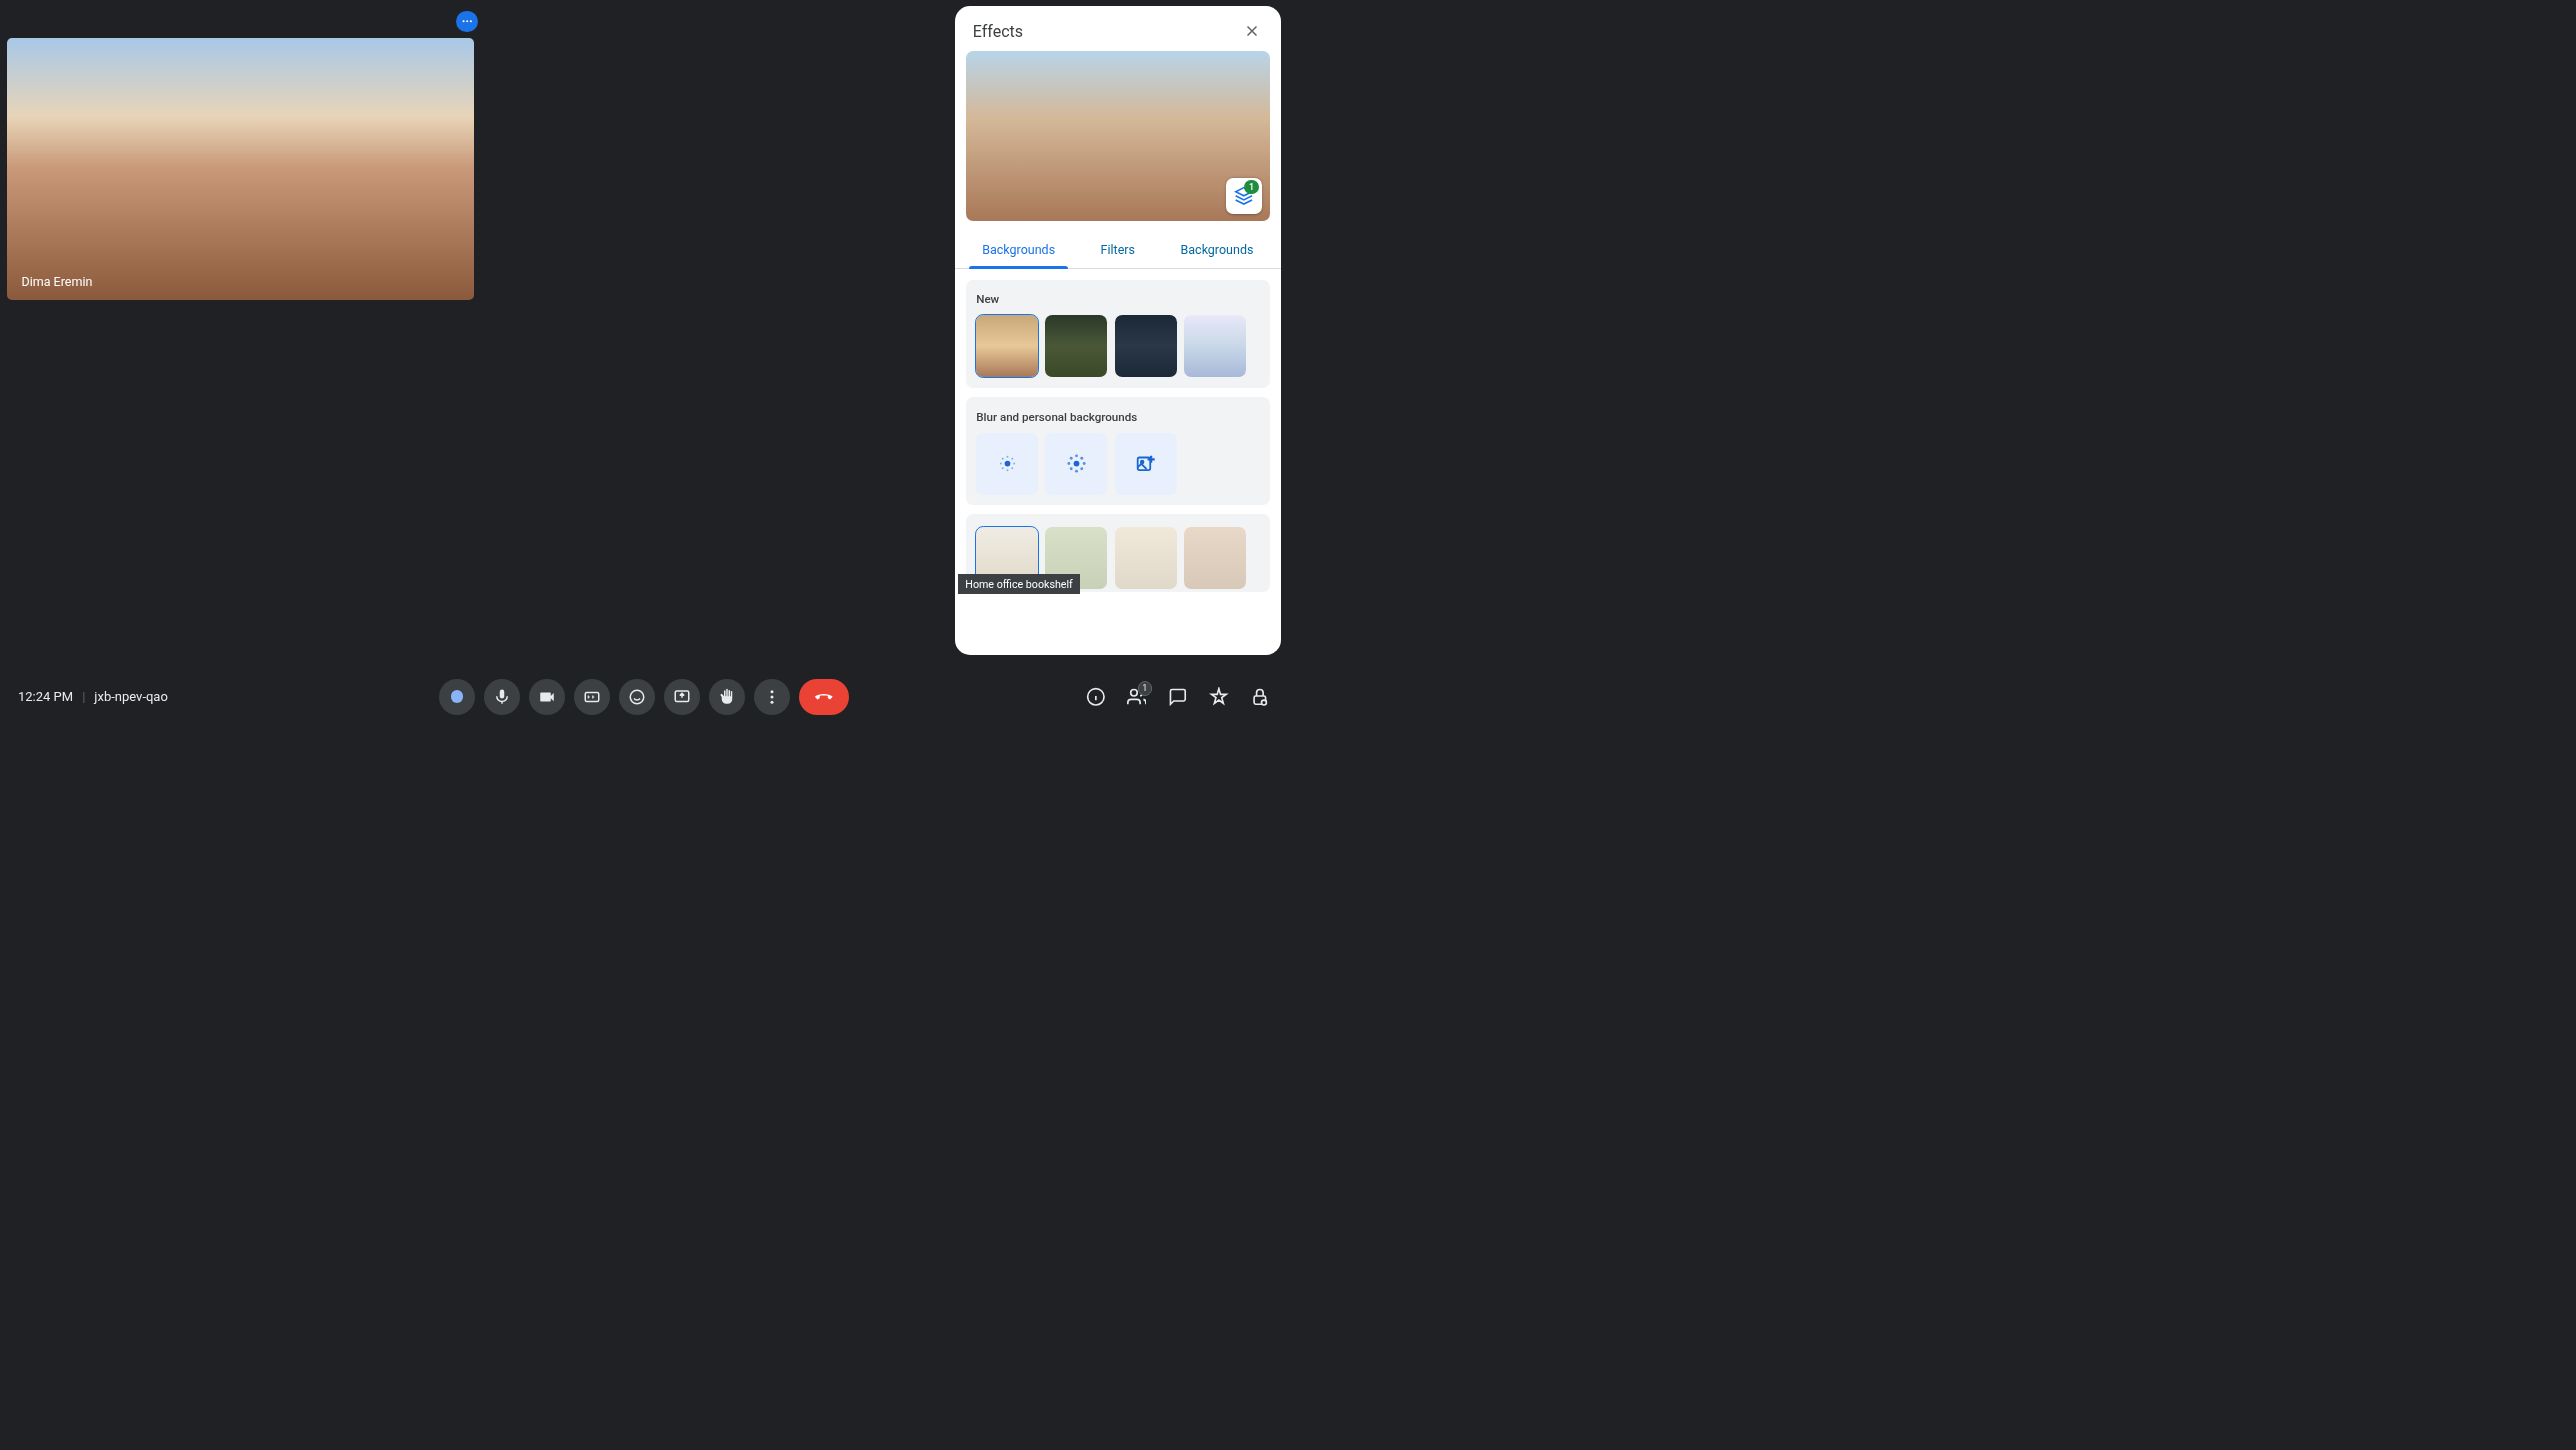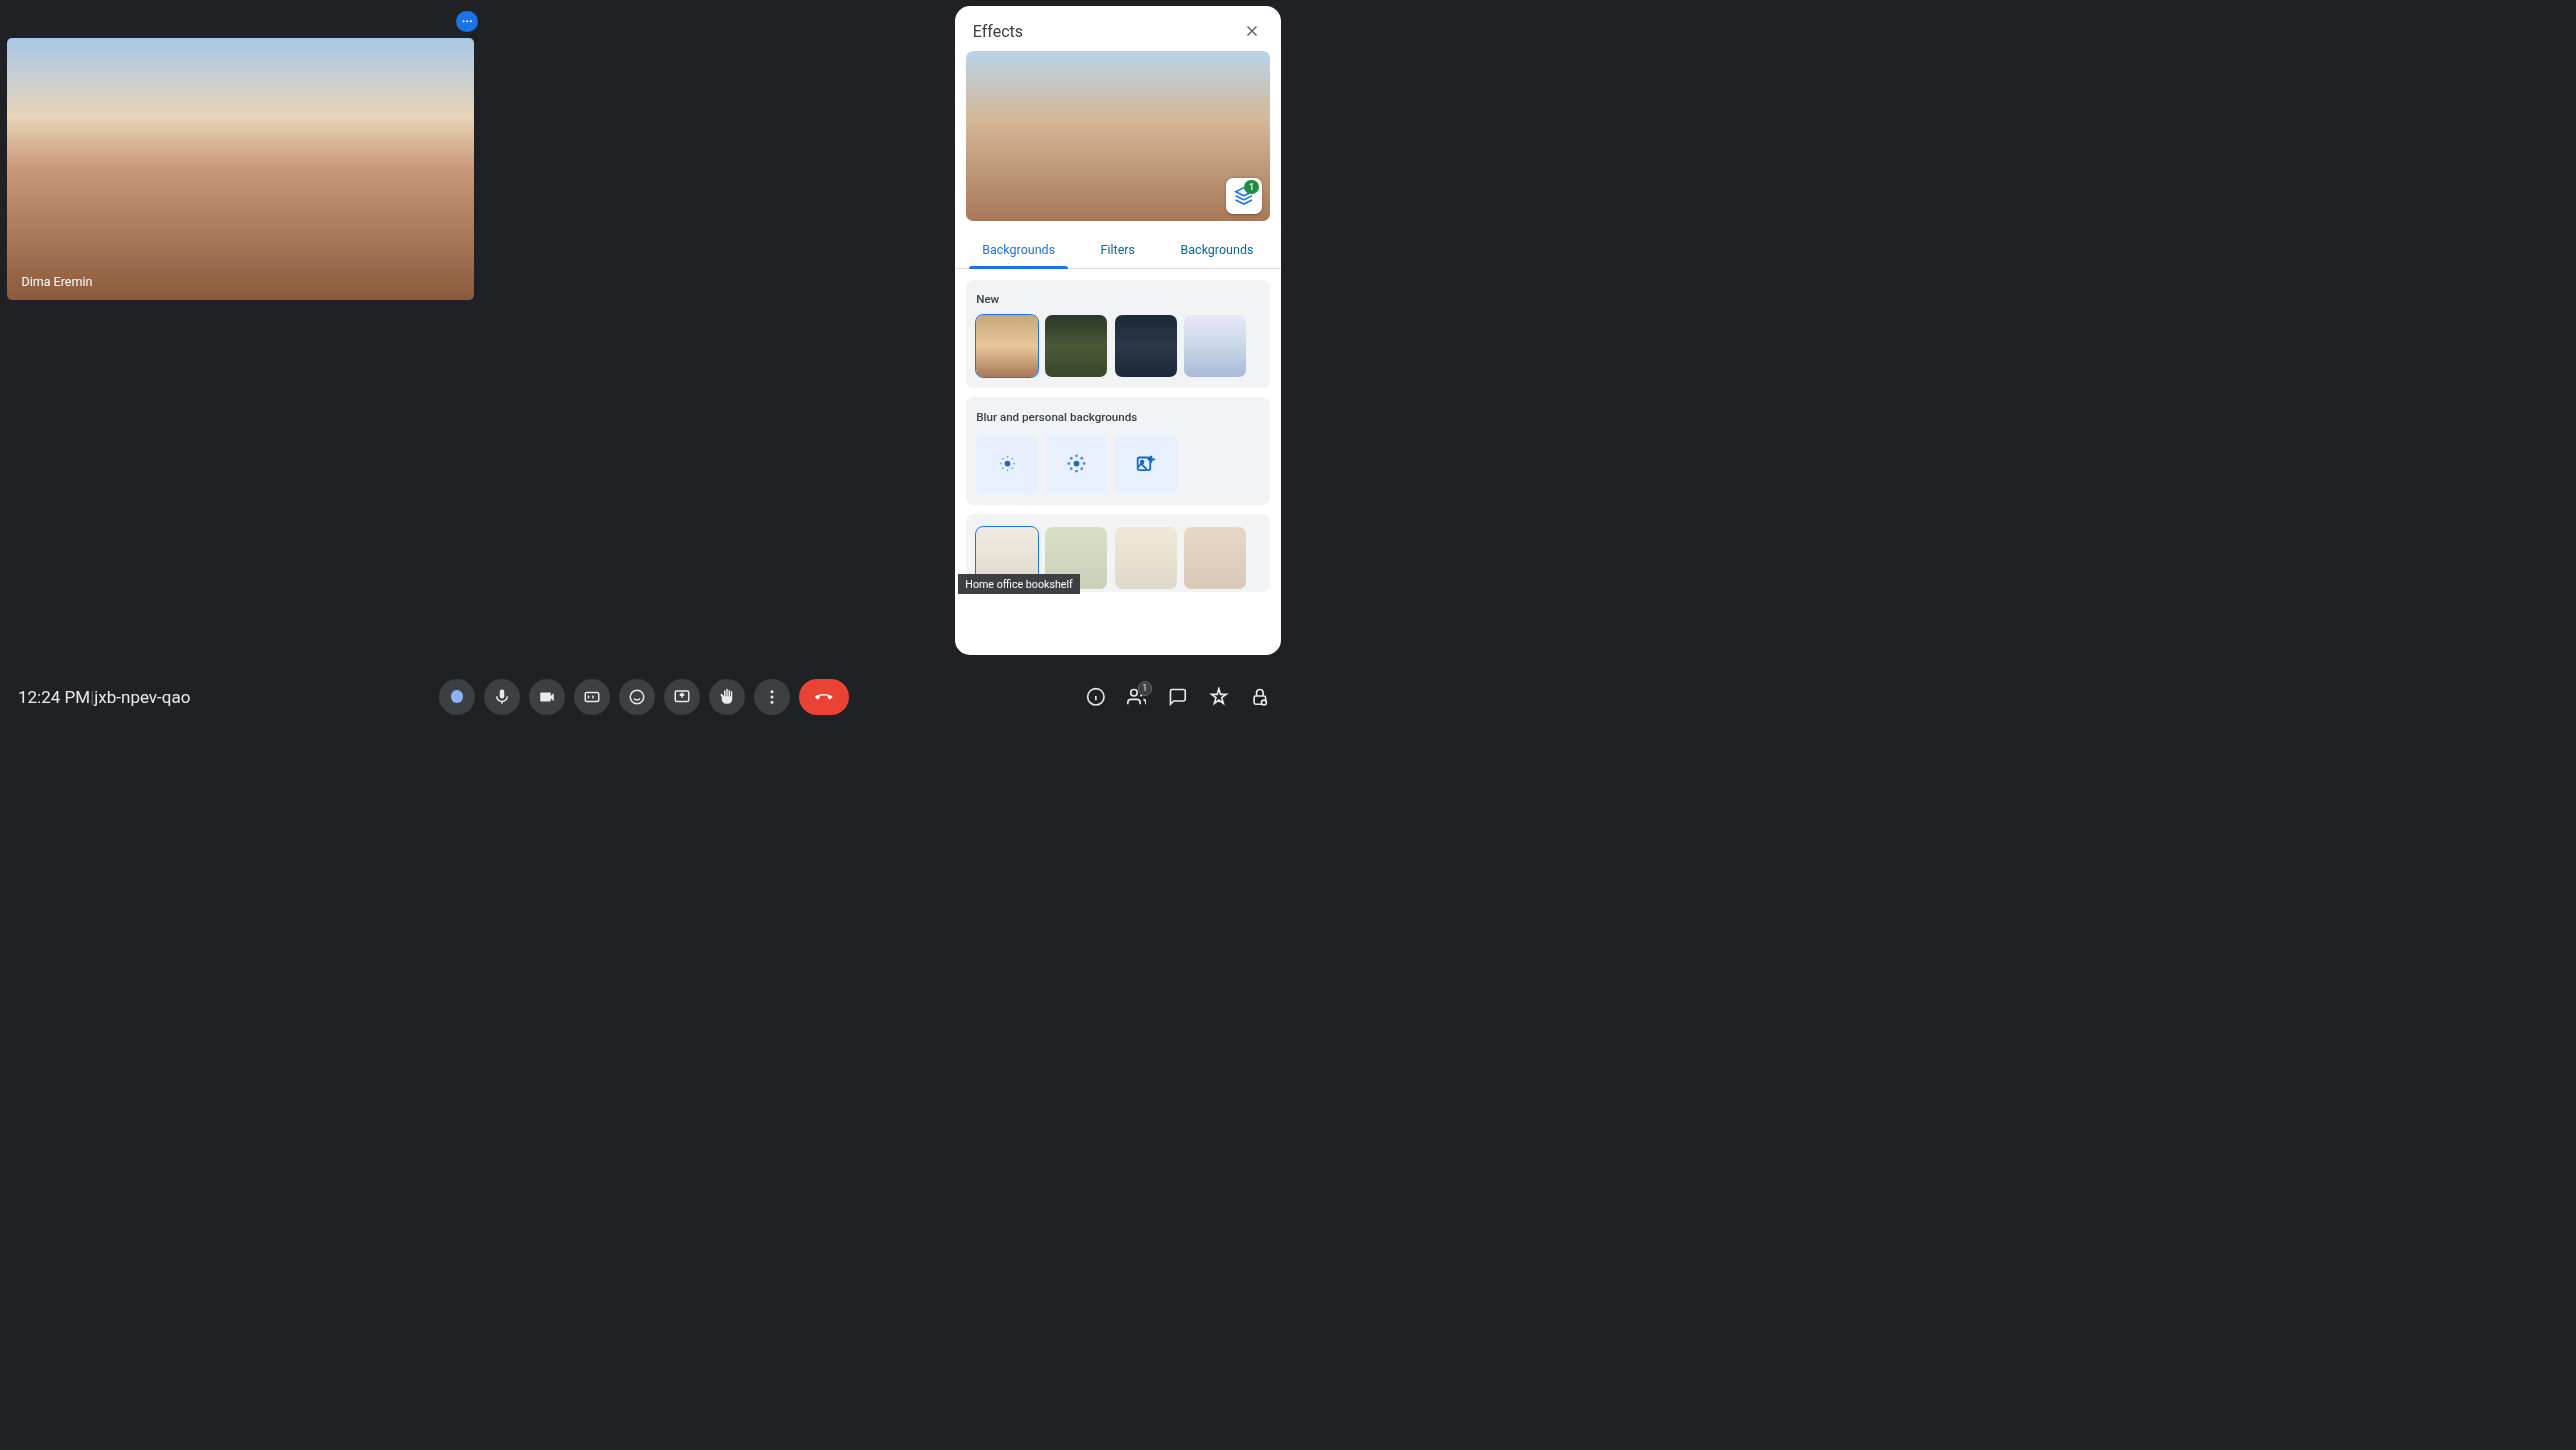--- a/index.html
+++ b/index.html
@@ -41,21 +41,21 @@
 .bg-thumb.ws1{background:linear-gradient(180deg,#f0ece4 0%,#e0d8c8 100%)}
 .bg-thumb.ws2{background:linear-gradient(180deg,#d8e0c8 0%,#c8d0b8 100%)}
 .bg-thumb.ws3{background:linear-gradient(180deg,#f0e8d8 0%,#e0d8c8 100%)}
 .bg-thumb.ws4{background:linear-gradient(180deg,#e8d8c8 0%,#d8c8b8 100%)}
 .blur-icon{color:#1967d2}
 
 .tooltip{position:absolute;background:#3c4043;color:#fff;font-size:10.7px;padding:3.6px 7.2px;border-radius:0;right:208px;top:574px;z-index:10}
 
 
 .bottom-bar{position:absolute;bottom:0;left:0;right:0;height:57px;display:flex;align-items:center;padding:0 18px}
-.time-code{font-size:17px;color:#e8eaed;display:flex;align-items:center;}
+.time-code{font-size:13px;color:#e8eaed;display:flex;align-items:center;gap:9px}
 .divider{color:#5f6368}
 .controls{position:absolute;left:50%;transform:translateX(-50%);display:flex;gap:9px}
 .ctrl-btn{width:36px;height:36px;border-radius:50%;background:#3c4043;display:flex;align-items:center;justify-content:center;cursor:pointer;color:#e8eaed}
 .ctrl-btn.wide{width:50px;border-radius:18px}
 .ctrl-btn.end{background:#ea4335}
 .ctrl-btn.blue-dot{background:#3c4043}
 .blue-indicator{width:12.5px;height:12.5px;background:#8ab4f8;border-radius:50%}
 .right-icons{position:absolute;right:18px;display:flex;gap:21.5px;align-items:center}
 .right-icon{cursor:pointer;color:#e8eaed;position:relative;display:flex;align-items:center;justify-content:center}
 .badge-count{position:absolute;top:-5.4px;right:-5.4px;width:14.3px;height:14.3px;background:#3c4043;border:0.9px solid #5f6368;border-radius:50%;font-size:9px;display:flex;align-items:center;justify-content:center}

